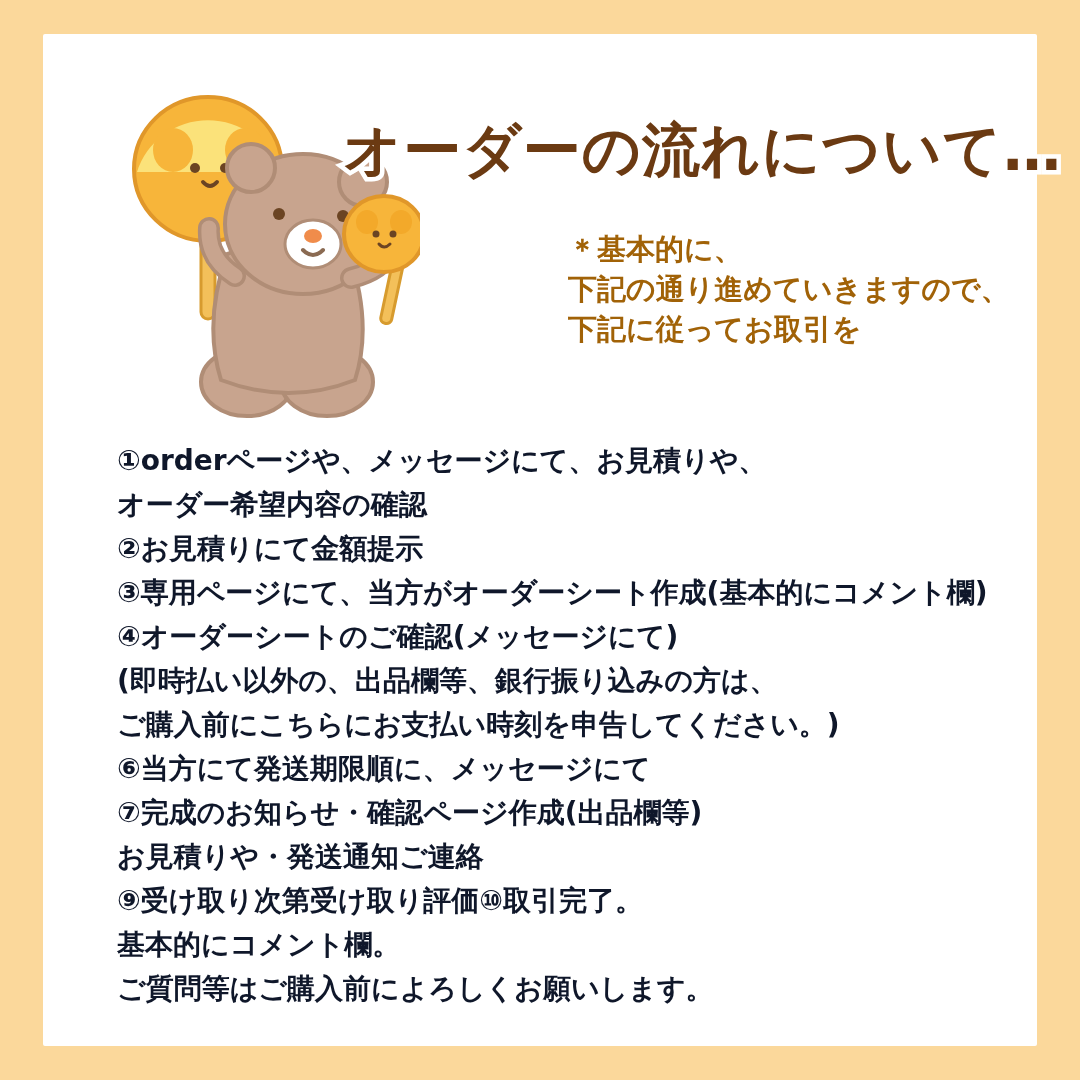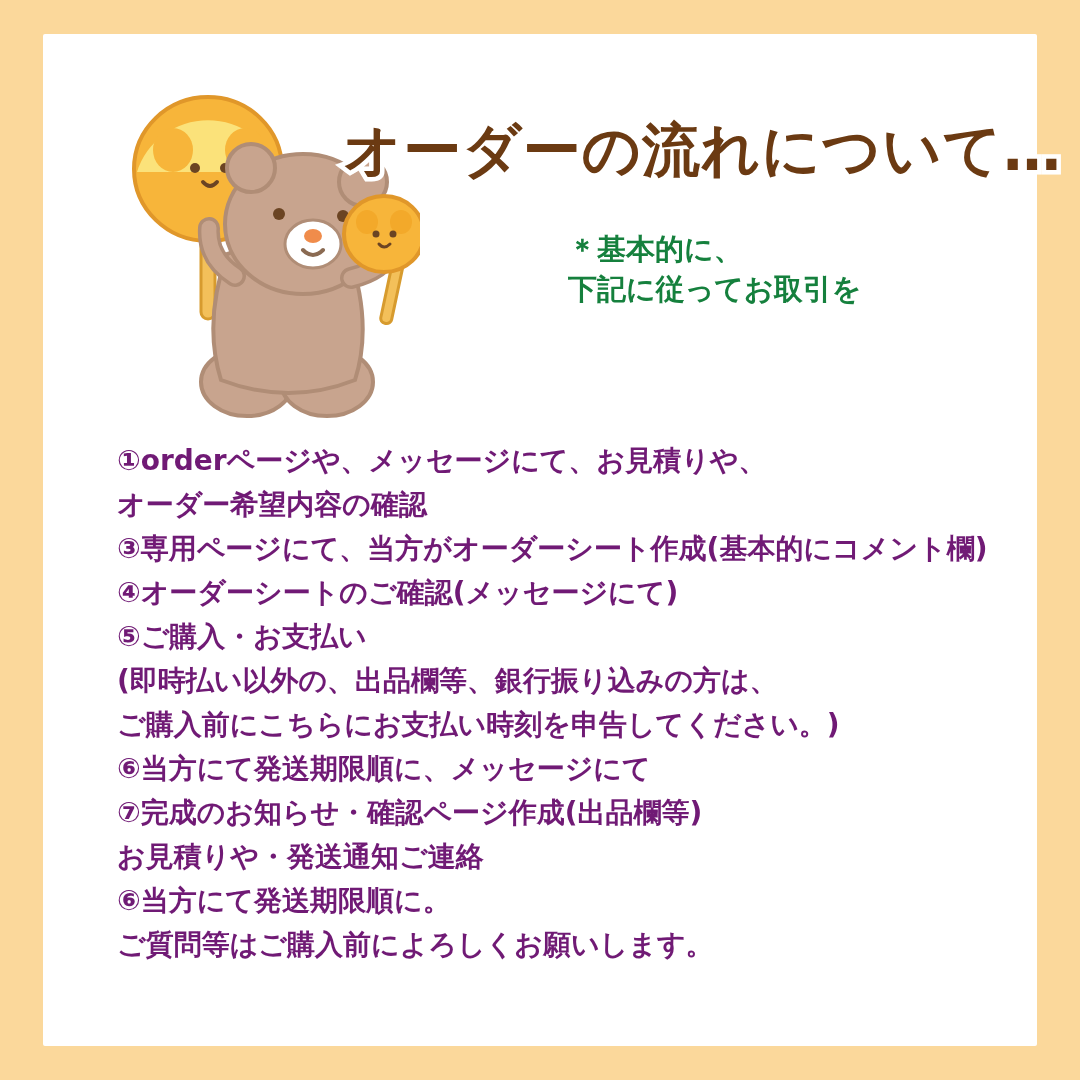--- a/index.html
+++ b/index.html
@@ -64,40 +64,40 @@
 
   
   .note {
     position: absolute;
     left: 525px;
     top: 195px;
     width: 460px;
     font-size: 29px;
     line-height: 40px;
     font-weight: bold;
-    color: #15803d;
+    color: #a16207;
     text-shadow:
       2px 0 0 #FFFFFF, -2px 0 0 #FFFFFF, 0 2px 0 #FFFFFF, 0 -2px 0 #FFFFFF,
       2px 2px 0 #FFFFFF, -2px 2px 0 #FFFFFF, 2px -2px 0 #FFFFFF, -2px -2px 0 #FFFFFF;
   }
   .note-line { display: block; white-space: nowrap; }
 
   
   .steps {
     position: absolute;
     left: 74px;
     top: 405px;
     width: 900px;
   }
   .step-line {
     display: block;
     font-size: 28px;
     line-height: 44px;
     font-weight: bold;
-    color: #701a75;
+    color: #0f172a;
     white-space: nowrap;
   }
 </style>
 </head>
 <body>
 
 <div class="page">
   <div class="card">
 
     <div class="bear-box">
@@ -149,32 +149,34 @@
           <circle cx="318" cy="170" r="3.5" fill="#6B4423"></circle>
           <path d="M304 180 q5 6 11 0" stroke="#6B4423" stroke-width="3" fill="none" stroke-linecap="round"></path>
         </g>
       </svg>
     </div>
 
     <div class="title">オーダーの流れについて…</div>
 
     <div class="note">
       <span class="note-line">＊基本的に、</span>
+      <span class="note-line">下記の通り進めていきますので、</span>
       <span class="note-line">下記に従ってお取引を</span>
     </div>
 
     <div class="steps">
       <span class="step-line">①orderページや、メッセージにて、お見積りや、</span>
       <span class="step-line">オーダー希望内容の確認</span>
+      <span class="step-line">②お見積りにて金額提示</span>
       <span class="step-line">③専用ページにて、当方がオーダーシート作成(基本的にコメント欄)</span>
       <span class="step-line">④オーダーシートのご確認(メッセージにて)</span>
-      <span class="step-line">⑤ご購入・お支払い</span>
       <span class="step-line">(即時払い以外の、出品欄等、銀行振り込みの方は、</span>
       <span class="step-line">ご購入前にこちらにお支払い時刻を申告してください。)</span>
       <span class="step-line">⑥当方にて発送期限順に、メッセージにて</span>
       <span class="step-line">⑦完成のお知らせ・確認ページ作成(出品欄等)</span>
       <span class="step-line">お見積りや・発送通知ご連絡</span>
-      <span class="step-line">⑥当方にて発送期限順に。</span>
+      <span class="step-line">⑨受け取り次第受け取り評価⑩取引完了。</span>
+      <span class="step-line">基本的にコメント欄。</span>
       <span class="step-line">ご質問等はご購入前によろしくお願いします。</span>
     </div>
 
   </div>
 </div>
 
 </body></html>

